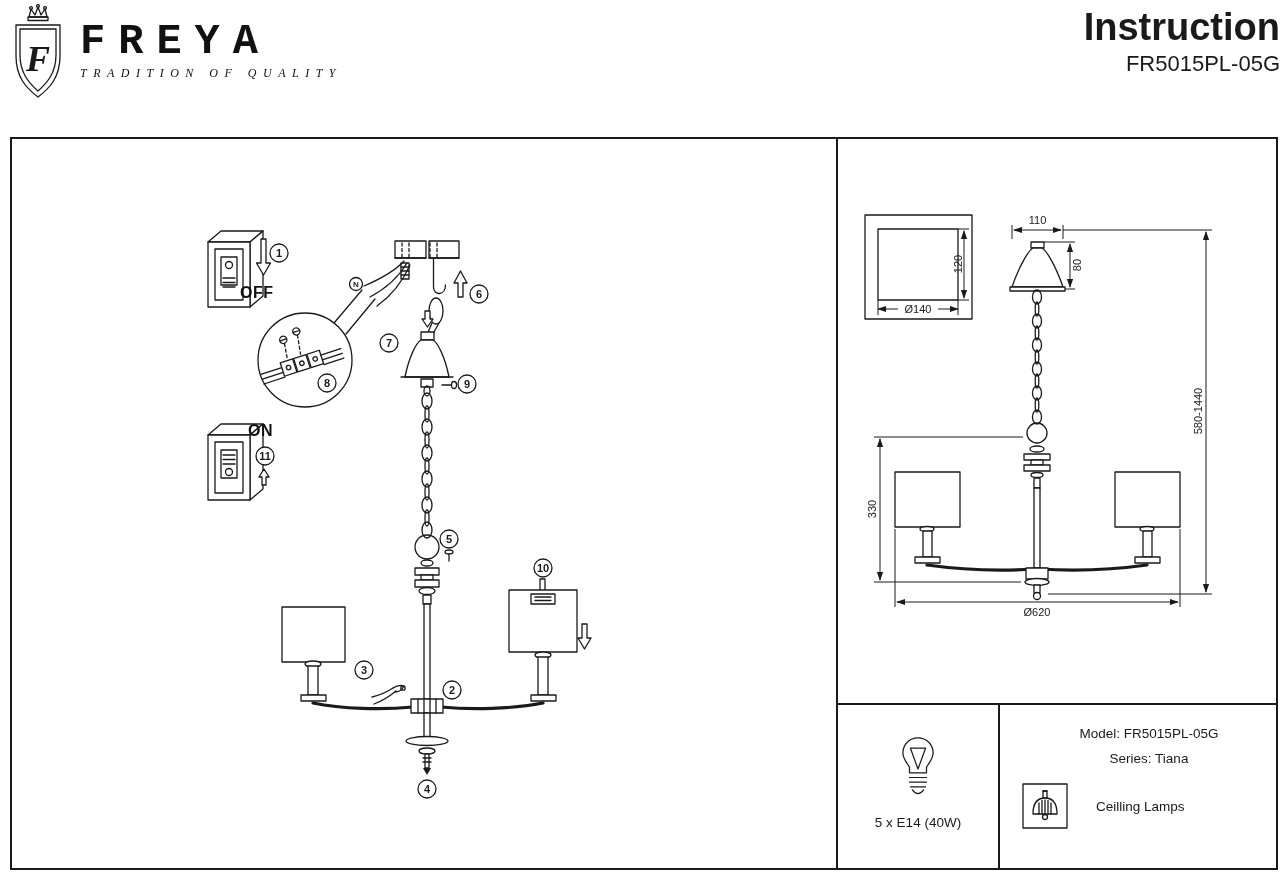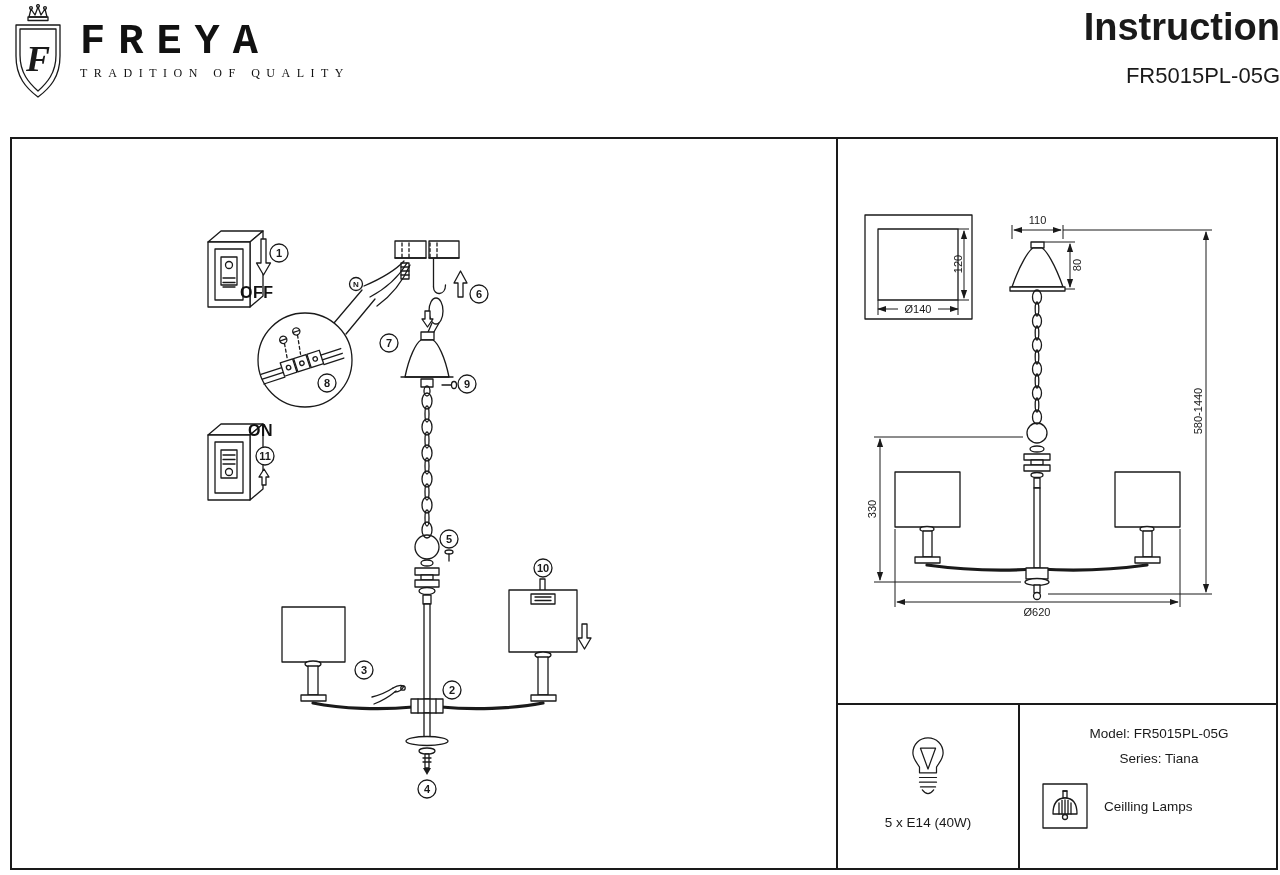--- a/index.html
+++ b/index.html
@@ -4,38 +4,38 @@
 <style>
   html,body{margin:0;padding:0;background:#fff;}
   .page{position:relative;width:1280px;height:875px;background:#fff;overflow:hidden;
         font-family:"Liberation Sans",sans-serif;color:#1a1a1a;}
   
   .logo{position:absolute;left:8px;top:4px;display:flex;align-items:flex-start;}
   .logo-text{margin-left:12px;padding-top:18px;}
   .brand{font-family:Liberation Mono, monospace;font-weight:700;font-size:42px;
          letter-spacing:13px;line-height:40px;color:#111;}
   .tagline{font-family:"Liberation Serif",serif;font-size:12px;letter-spacing:6.5px;
-           margin-top:4px;color:#111;}
+           margin-top:4px;color:#111;font-style:italic;}
   .title-wrap{position:absolute;left:0;right:0;top:6px;text-align:right;}
   .title{font-size:38px;font-weight:700;line-height:42px;}
-  .subtitle{font-size:22px;margin-top:15px;padding-left:21px;}
+  .subtitle{font-size:22px;margin-top:3px;padding-left:21px;}
   
   .panel{position:absolute;top:137px;border:2px solid #1a1a1a;box-sizing:border-box;background:#fff;}
   .panel-left{left:10px;width:828px;height:733px;}
   .panel-right{left:836px;width:442px;height:733px;}
   .panel svg{display:block;}
   
   .spec-row{position:absolute;left:0;right:0;bottom:0;height:165px;border-top:2px solid #1a1a1a;
             display:flex;box-sizing:border-box;}
-  .spec-bulb{width:182px;border-right:2px solid #1a1a1a;box-sizing:border-box;
+  .spec-bulb{width:162px;border-right:2px solid #1a1a1a;box-sizing:border-box;
              display:flex;flex-direction:column;align-items:center;padding-top:30px;}
   .spec-bulb-label{font-size:13.5px;margin-top:12px;}
   .spec-info{flex:1;padding:20px 0 0 22px;}
   .spec-line{font-size:13.5px;line-height:17px;margin-bottom:8px;text-align:center;}
-  .spec-cat{display:flex;align-items:center;gap:16px;margin-top:16px;}
+  .spec-cat{display:flex;align-items:center;gap:28px;margin-top:16px;}
   .spec-cat-label{font-size:13.5px;}
   
   .d{stroke:#1a1a1a;fill:none;stroke-width:1.3;stroke-linecap:round;stroke-linejoin:round;}
   .dw{stroke:#1a1a1a;fill:#fff;stroke-width:1.3;stroke-linejoin:round;}
   .df{fill:#1a1a1a;stroke:none;}
   .thk{stroke-width:3.2;}
   .dash{stroke-dasharray:3 2.6;}
   .dim{stroke:#1a1a1a;fill:none;stroke-width:1;}
   .dimtxt{font:11px "Liberation Sans",sans-serif;fill:#1a1a1a;}
   .lbl{font:700 16px "Liberation Sans",sans-serif;fill:#111;letter-spacing:0.5px;}

